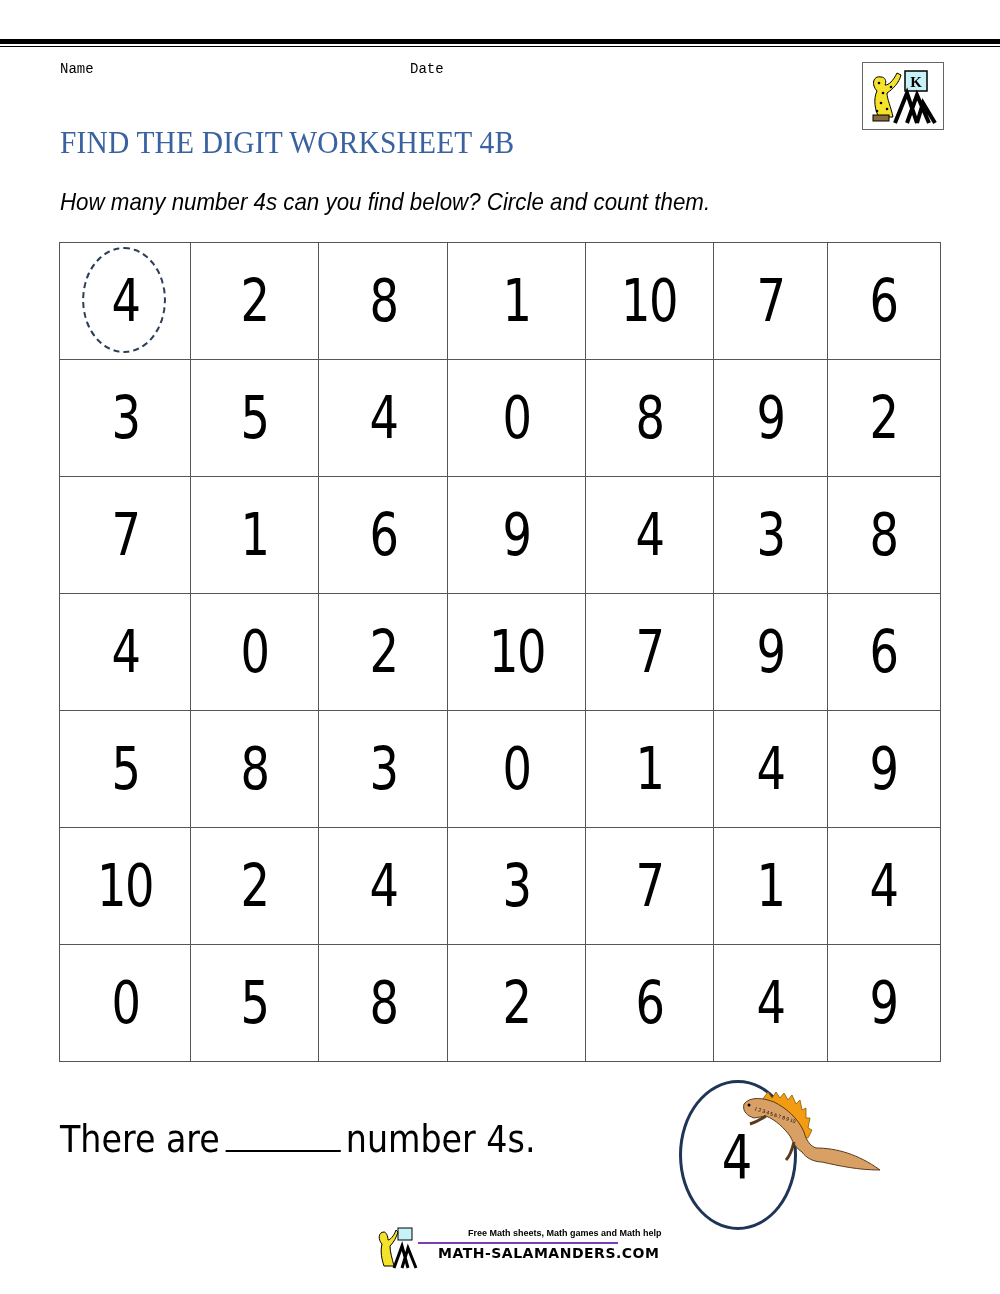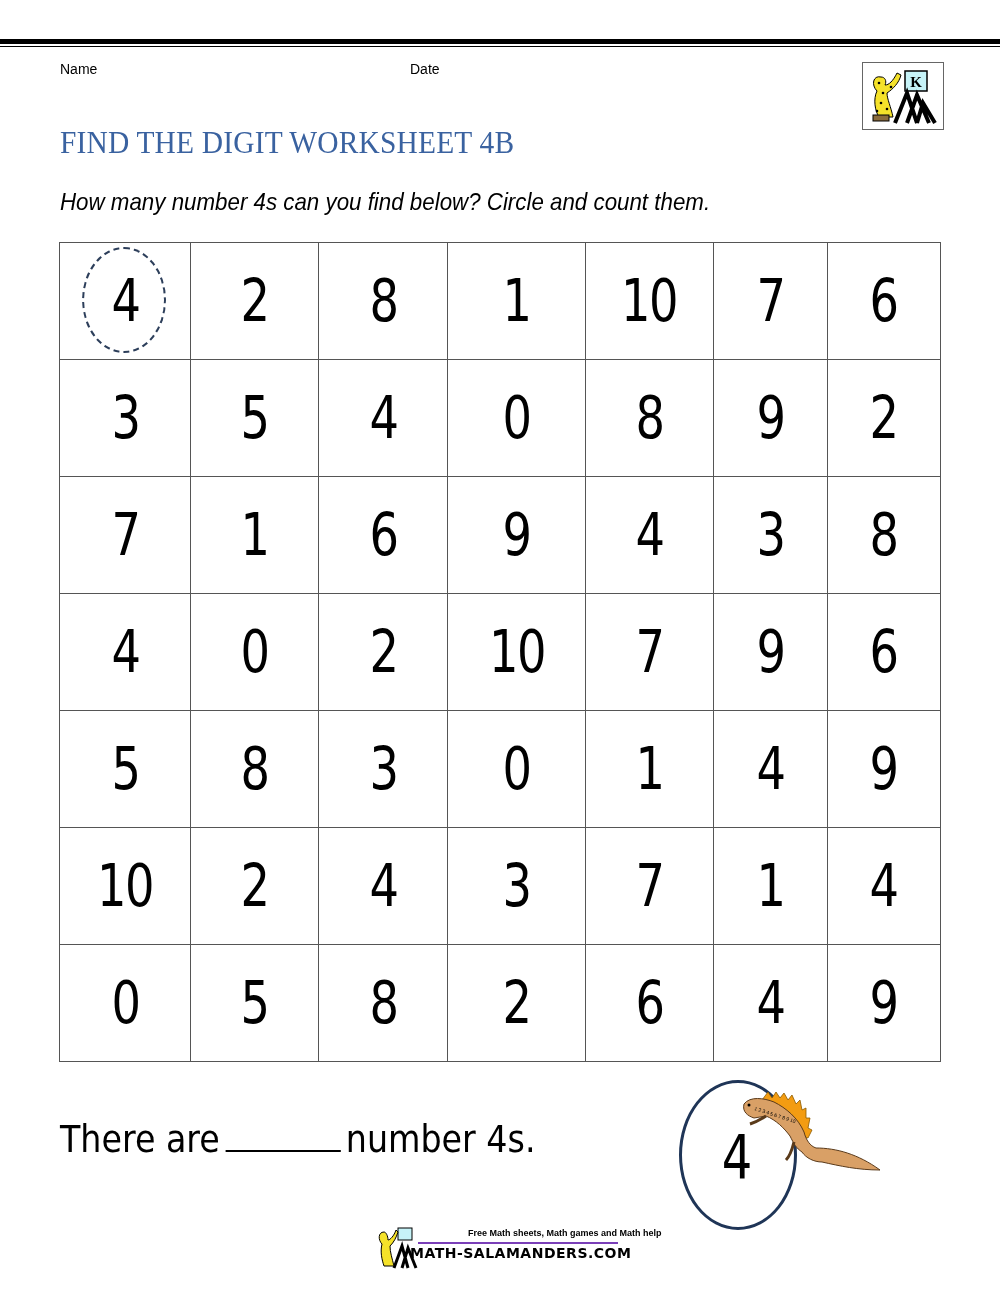--- a/index.html
+++ b/index.html
@@ -1,35 +1,35 @@
 <!DOCTYPE html>
 <html><head>
   <meta charset="utf-8">
   <style>
     html, body { margin: 0; padding: 0; background: #ffffff; }
     body { width: 1000px; height: 1294px; position: relative; overflow: hidden; font-family: "Liberation Sans", sans-serif; color: #000; }
     .rule-thick { position: absolute; left: 0; top: 39px; width: 1000px; height: 5px; background: #000; }
     .rule-thin { position: absolute; left: 0; top: 46px; width: 1000px; height: 1px; background: #000; }
-    .label-small { position: absolute; top: 61px; font-size: 14px; font-family: Liberation Sans, sans-serif; }
+    .label-small { position: absolute; top: 61px; font-size: 14px; font-family: Liberation Mono, monospace; }
     .logo-box { position: absolute; left: 862px; top: 62px; width: 82px; height: 68px; border: 1px solid #666; background: #fff; box-sizing: border-box; }
     .title { position: absolute; left: 60px; top: 124px; font-family: "Liberation Serif", serif; font-size: 32px; color: #3a62a0; letter-spacing: 0.2px; transform: scaleX(0.92); transform-origin: left; white-space: nowrap; }
     .instruction { position: absolute; left: 60px; top: 188px; font-style: italic; font-size: 24px; font-family: "Liberation Sans", sans-serif; white-space: nowrap; transform: scaleX(0.93); transform-origin: left; }
     .grid { position: absolute; left: 59px; top: 242px; width: 882px; height: 817px; border-collapse: collapse; table-layout: fixed; }
     .grid td { border: 1px solid #555; text-align: center; vertical-align: middle; padding: 0; font-family: "DejaVu Sans", sans-serif; font-weight: 200; font-size: 58px; position: relative; height: 116px; }
     .digit { display: inline-block; transform: scaleX(0.8); font-weight: normal; letter-spacing: -2px; }
     .example-circle { position: absolute; left: 22px; top: 4px; width: 84px; height: 106px; border: 2px dashed #2c3e5a; border-radius: 50%; box-sizing: border-box; }
     .answer-line { position: absolute; left: 60px; top: 1118px; font-size: 37px; font-family: "DejaVu Sans", sans-serif; white-space: nowrap; transform: scaleX(0.9); transform-origin: left; }
     .blank { display: inline-block; width: 128px; border-bottom: 2px solid #000; height: 30px; vertical-align: baseline; margin: 0 6px; }
     .oval { position: absolute; left: 679px; top: 1080px; width: 118px; height: 150px; border: 3px solid #1f3557; border-radius: 50%; box-sizing: border-box; }
     .oval-digit { position: absolute; left: 718px; top: 1122px; font-size: 60px; font-family: "DejaVu Sans", sans-serif; transform: scaleX(0.8); }
     .salamander { position: absolute; left: 740px; top: 1090px; }
     .footer-logo { position: absolute; left: 376px; top: 1226px; width: 250px; height: 44px; }
     .footer-tagline { position: absolute; left: 421px; top: 1228px; font-size: 9px; font-weight: bold; font-family: "Liberation Sans", sans-serif; white-space: nowrap; margin-left: 47px; }
     .footer-bar { position: absolute; left: 418px; top: 1242px; width: 200px; height: 2px; background: #7a3fb8; }
-    .footer-brand { position: absolute; left: 410px; top: 1245px; font-size: 14px; font-weight: bold; font-family: "DejaVu Sans", sans-serif; letter-spacing: 0.5px; white-space: nowrap; }
+    .footer-brand { position: absolute; left: 410px; top: 1245px; font-size: 14px; font-weight: bold; font-family: "DejaVu Sans", sans-serif; letter-spacing: 0.5px; white-space: nowrap; padding-left: 28px; }
   </style>
 </head>
 <body>
 
 <div class="rule-thick"></div>
 <div class="rule-thin"></div>
 
 <div class="label-small" style="left:60px;">Name</div>
 <div class="label-small" style="left:410px;">Date</div>
 

